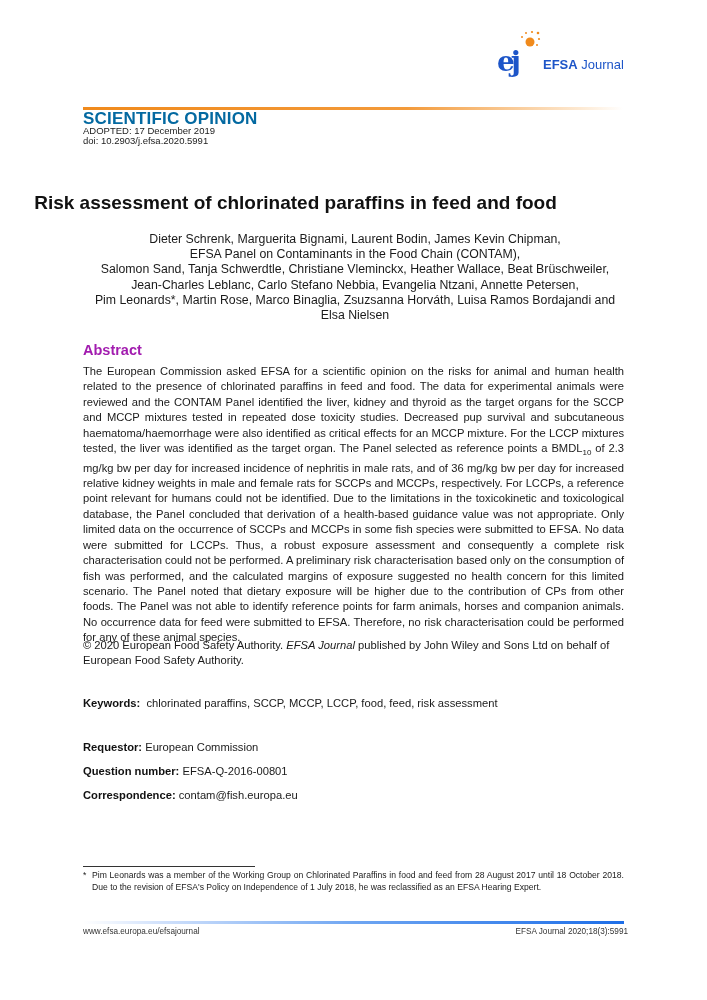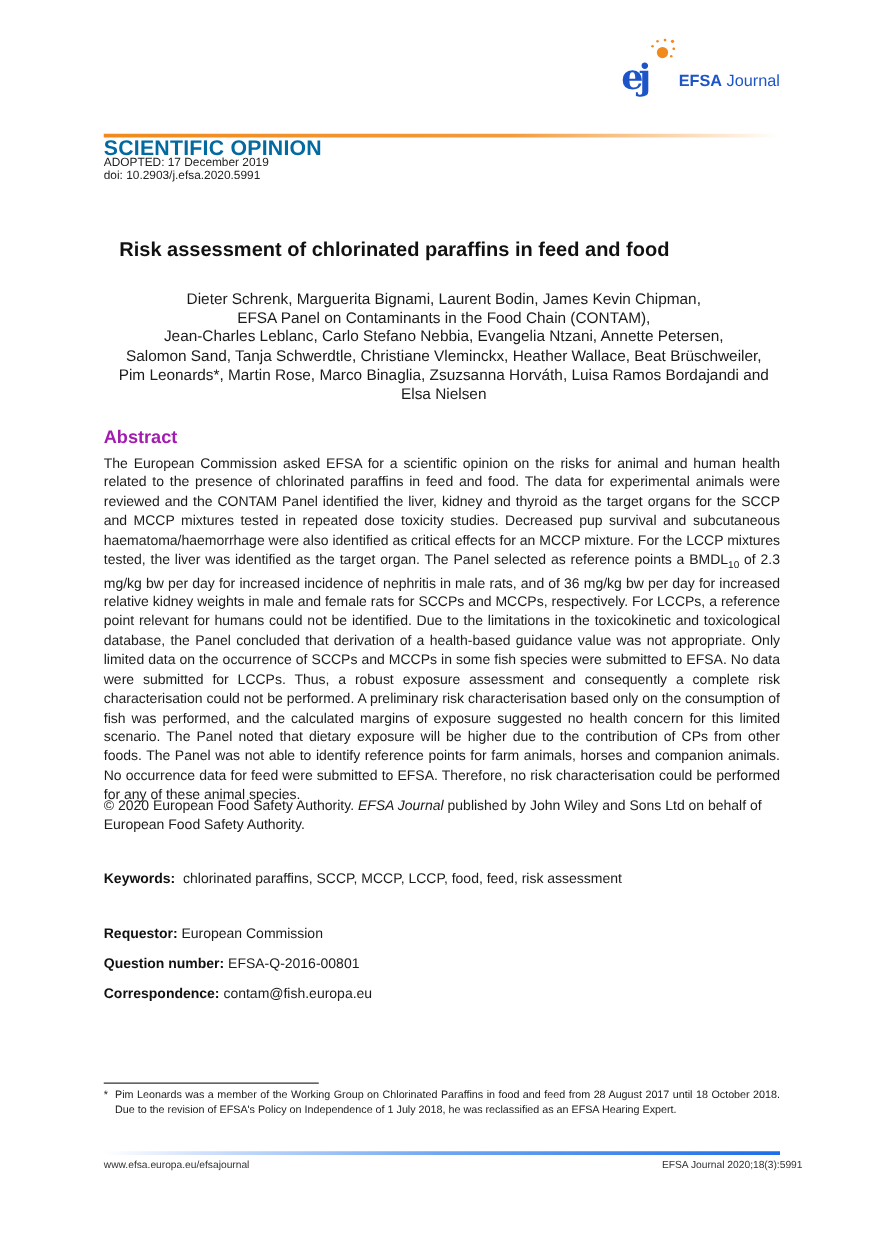--- a/index.html
+++ b/index.html
@@ -11,41 +11,41 @@
     .orange-rule { left: 83px; top: 107px; width: 540px; height: 3px;
       background: linear-gradient(to right, #f08a1c 0%, #f39a3a 60%, #fde9d2 92%, #ffffff 100%); }
     .logo { left: 497px; top: 30px; width: 140px; height: 60px; }
     .logo-ej { position: absolute; left: 0; top: 10px; font-family: "DejaVu Serif", serif;
       font-weight: bold; font-size: 28px; color: #1d55c8; letter-spacing: -4px; line-height: 44px; }
     .logo-text { position: absolute; left: 46px; top: 27px; font-family: "Liberation Sans", sans-serif;
       font-size: 13px; color: #1d55c8; white-space: nowrap; }
     .logo-text b { font-weight: bold; }
     .meta { left: 83px; font-family: "Liberation Sans", sans-serif; font-size: 9.5px; color: #222; }
     .title { left: 0; width: 591px; top: 192px; text-align: center; font-family: "Liberation Sans", sans-serif;
-      font-weight: bold; font-size: 16px; color: #111; padding-left: 20px; }
+      font-weight: bold; font-size: 19px; color: #111; }
     .authors { left: 75px; width: 560px; top: 232px; text-align: center; font-family: "Liberation Sans", sans-serif;
       font-size: 12.3px; line-height: 15.2px; color: #1a1a1a; }
     .abstract-head { left: 83px; top: 342px; font-family: "Liberation Sans", sans-serif; font-weight: bold;
       font-size: 14.5px; color: #a21caf; }
     .abstract { left: 83px; width: 541px; top: 364px; font-family: "Liberation Sans", sans-serif;
       font-size: 11.2px; line-height: 15.4px; text-align: justify; color: #1a1a1a; }
     .copyright { left: 83px; width: 541px; top: 638px; font-family: "Liberation Sans", sans-serif;
       font-size: 11.2px; line-height: 15.4px; color: #1a1a1a; }
     .kw { left: 83px; top: 697px; font-family: "Liberation Sans", sans-serif; font-size: 11.2px; color: #1a1a1a; }
     .kw b, .info b { font-weight: bold; color: #111; }
     .info { left: 83px; font-family: "Liberation Sans", sans-serif; font-size: 11.2px; color: #1a1a1a; }
     .fn-rule { left: 83px; top: 866px; width: 172px; height: 1px; background: #333; }
     .footnote { left: 83px; width: 541px; top: 870px; font-family: "Liberation Sans", sans-serif;
       font-size: 8.6px; line-height: 11.8px; color: #1a1a1a; text-align: justify; }
     .footnote .mark { position: absolute; left: 0; top: 0; }
     .footnote .body { padding-left: 9px; display: block; }
     .blue-rule { left: 83px; top: 921px; width: 541px; height: 3px;
       background: linear-gradient(to right, #ffffff 0%, #cfe0fb 15%, #6fa6f2 50%, #1d6ee8 100%); }
     .footer-left { left: 83px; top: 927px; font-family: "Liberation Sans", sans-serif; font-size: 8.2px; color: #333; }
-    .footer-right { right: 65px; top: 927px; font-family: "Liberation Sans", sans-serif; font-size: 8.2px; color: #333; }
+    .footer-right { right: 79px; top: 927px; font-family: "Liberation Sans", sans-serif; font-size: 8.2px; color: #333; }
     sub { font-size: 8px; }
   </style>
 </head>
 <body>
 
 <div class="abs section-label">SCIENTIFIC OPINION</div>
 
 <div class="abs logo">
   <svg width="30" height="22" style="position:absolute;left:20px;top:-2px" viewBox="0 0 30 22">
     <circle cx="13" cy="14" r="4.5" fill="#f08a1c"></circle>
@@ -63,22 +63,22 @@
 <div class="abs orange-rule"></div>
 
 <div class="abs meta" style="top:125px">ADOPTED: 17 December 2019</div>
 <div class="abs meta" style="top:135px">doi: 10.2903/j.efsa.2020.5991</div>
 
 <div class="abs title">Risk assessment of chlorinated paraffins in feed and food</div>
 
 <div class="abs authors">
   <div>Dieter Schrenk, Marguerita Bignami, Laurent Bodin, James Kevin Chipman,</div>
   <div>EFSA Panel on Contaminants in the Food Chain (CONTAM),</div>
+  <div>Salomon Sand, Tanja Schwerdtle, Christiane Vleminckx, Heather Wallace, Beat Brüschweiler,</div>
   <div>Jean-Charles Leblanc, Carlo Stefano Nebbia, Evangelia Ntzani, Annette Petersen,</div>
-  <div>Salomon Sand, Tanja Schwerdtle, Christiane Vleminckx, Heather Wallace, Beat Brüschweiler,</div>
   <div>Pim Leonards*, Martin Rose, Marco Binaglia, Zsuzsanna Horváth, Luisa Ramos Bordajandi and</div>
   <div>Elsa Nielsen</div>
 </div>
 
 <div class="abs abstract-head">Abstract</div>
 
 <div class="abs abstract"><span>The European Commission asked EFSA for a scientific opinion on the risks for animal and human health related to the presence of chlorinated paraffins in feed and food. The data for experimental animals were reviewed and the CONTAM Panel identified the liver, kidney and thyroid as the target organs for the SCCP and MCCP mixtures tested in repeated dose toxicity studies. Decreased pup survival and subcutaneous haematoma/haemorrhage were also identified as critical effects for an MCCP mixture. For the LCCP mixtures tested, the liver was identified as the target organ. The Panel selected as reference points a BMDL</span><sub>10</sub><span> of 2.3 mg/kg bw per day for increased incidence of nephritis in male rats, and of 36 mg/kg bw per day for increased relative kidney weights in male and female rats for SCCPs and MCCPs, respectively. For LCCPs, a reference point relevant for humans could not be identified. Due to the limitations in the toxicokinetic and toxicological database, the Panel concluded that derivation of a health-based guidance value was not appropriate. Only limited data on the occurrence of SCCPs and MCCPs in some fish species were submitted to EFSA. No data were submitted for LCCPs. Thus, a robust exposure assessment and consequently a complete risk characterisation could not be performed. A preliminary risk characterisation based only on the consumption of fish was performed, and the calculated margins of exposure suggested no health concern for this limited scenario. The Panel noted that dietary exposure will be higher due to the contribution of CPs from other foods. The Panel was not able to identify reference points for farm animals, horses and companion animals. No occurrence data for feed were submitted to EFSA. Therefore, no risk characterisation could be performed for any of these animal species.</span></div>
 
 <div class="abs copyright"><span>© 2020 European Food Safety Authority. </span><i>EFSA Journal</i><span> published by John Wiley and Sons Ltd on behalf of European Food Safety Authority.</span></div>
 

